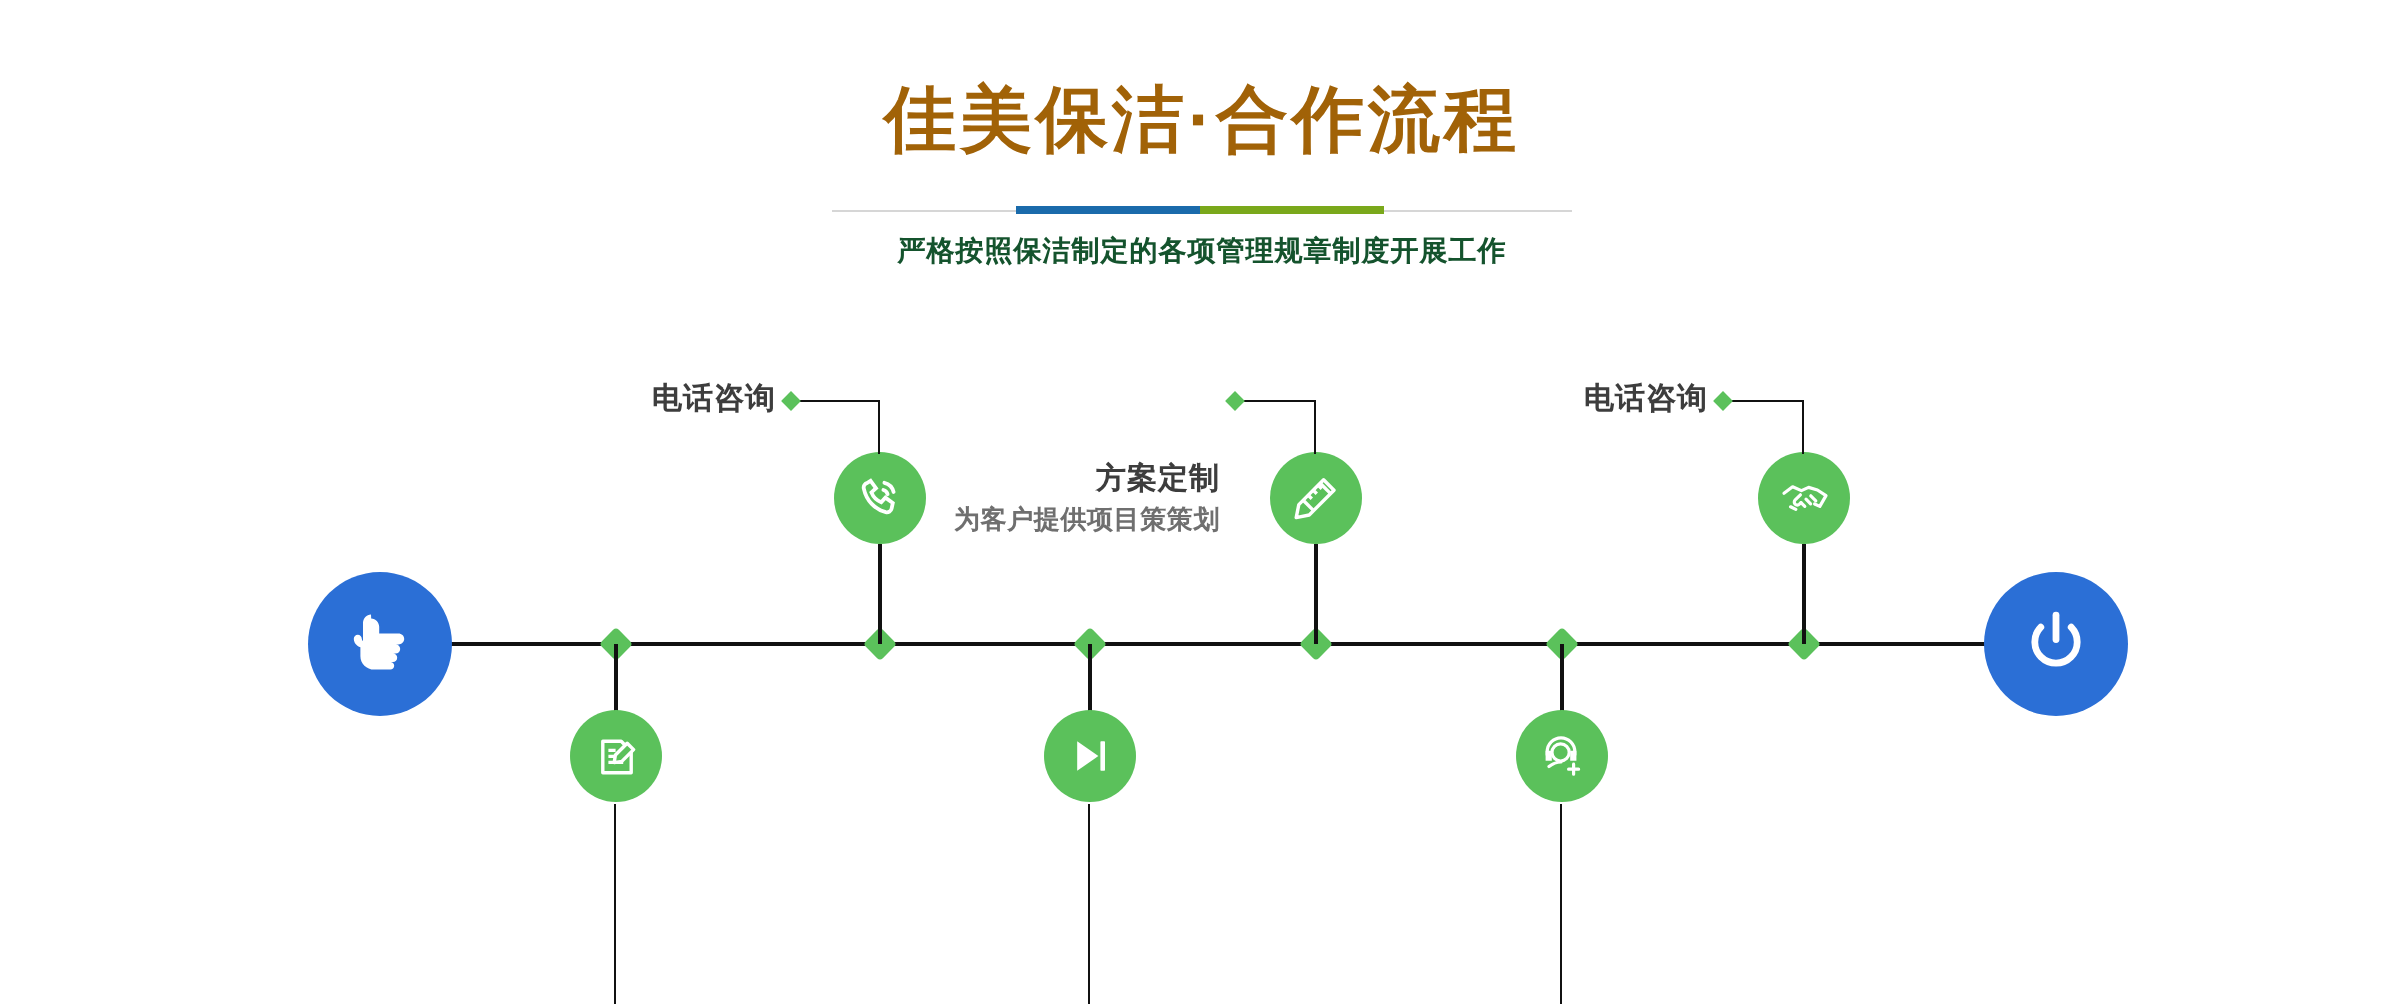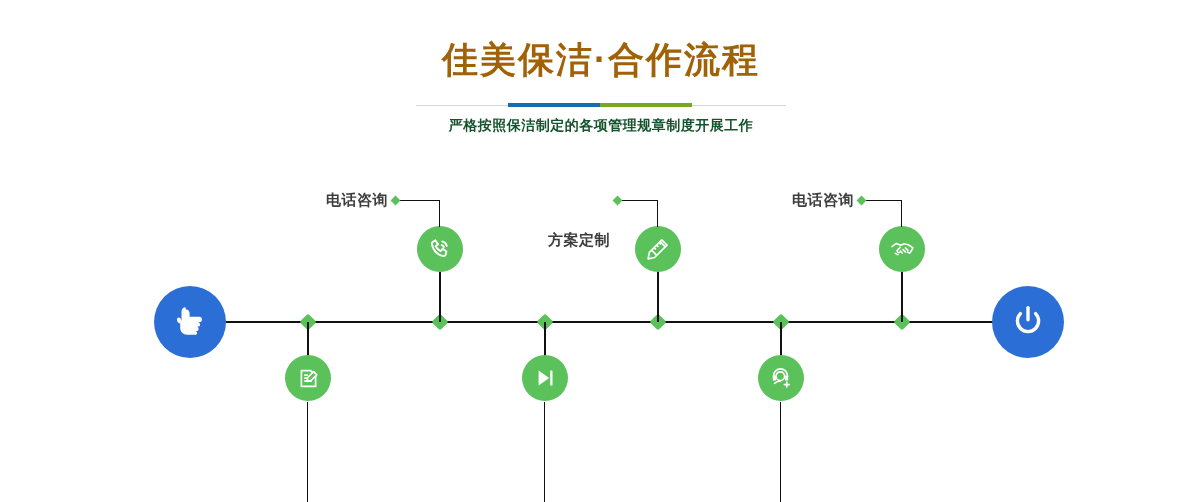--- a/index.html
+++ b/index.html
@@ -167,20 +167,21 @@
             <path d="M6.6 14.1 11.8 19.3"></path>
             <path d="M9.1 11.6l1.8 1.8M11.6 9.1l1.8 1.8M14.1 6.6l1.8 1.8"></path>
           </svg>
         </span>
       </div>
       <div class="lead-v" style="left:657px;top:50px;height:27px;"></div>
       <div class="lead-h" style="left:618px;top:50px;width:40px;"></div>
       <div class="tip" style="left:614px;top:47px;"></div>
       <div class="label up" style="left:330px;top:44px;width:280px;margin-top:36px;">
         <div class="lt">方案定制</div>
+        <div class="ld">为客户提供项目策策划</div>
       </div>
     </div>
 
     <div class="node">
       <div class="diamond" style="left:539px;top:166px;"></div>
       <div class="stem" style="left:544px;top:172px;height:34px;"></div>
       <div class="bubble" style="left:522px;top:205px;">
         <span>
           <svg width="24" height="24" viewBox="0 0 24 24" fill="#fff">
             <path d="M5.6 4.6 16.2 12 5.6 19.4z"></path>

